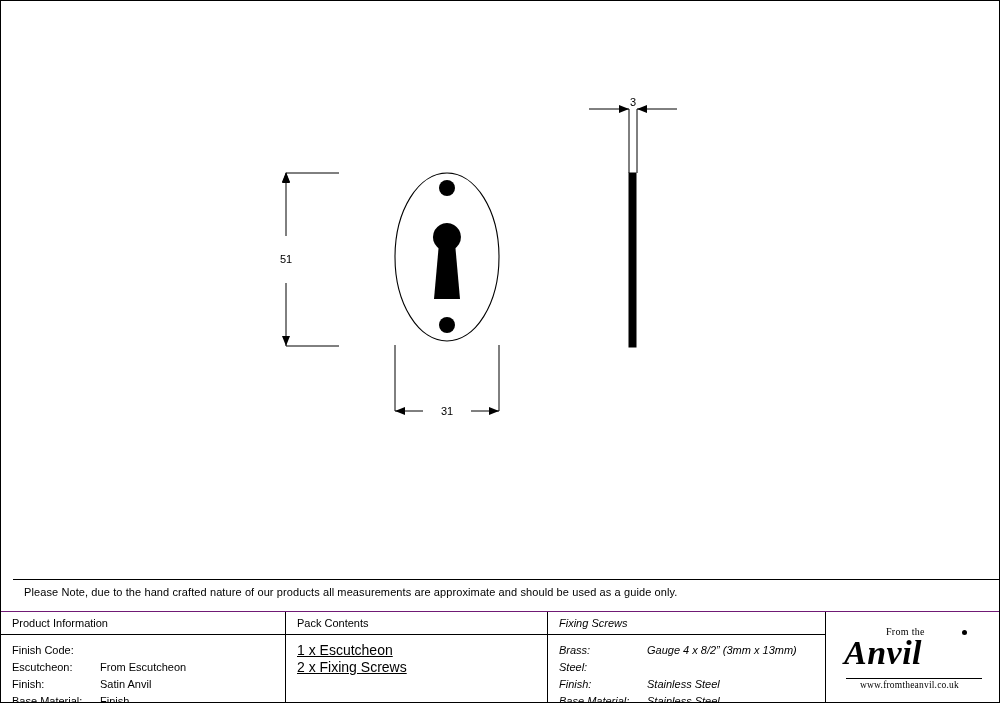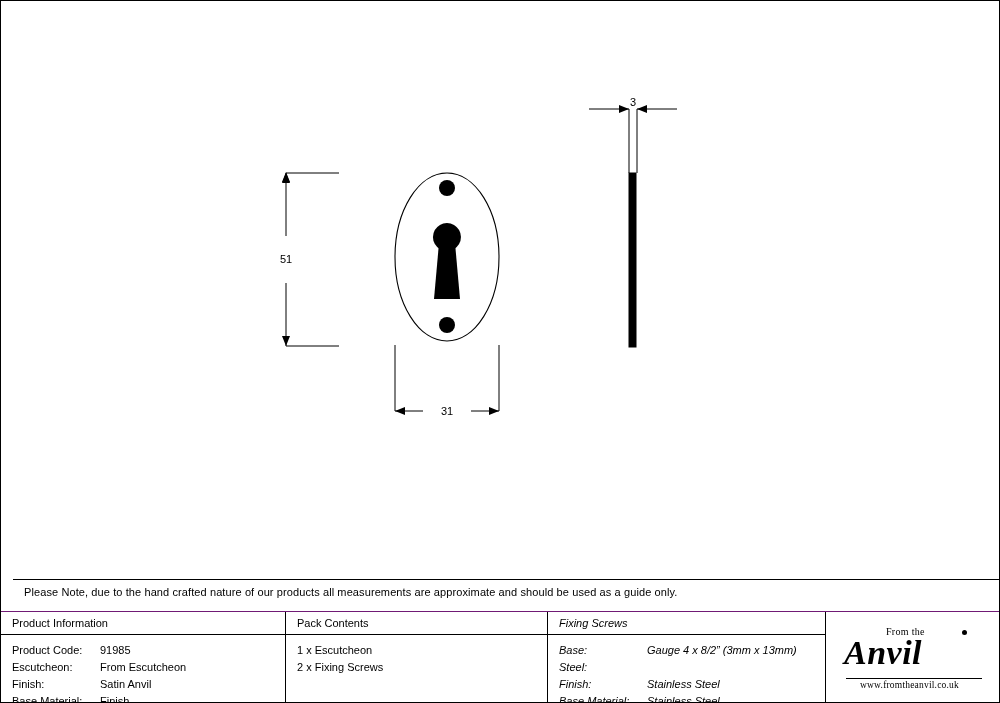--- a/index.html
+++ b/index.html
@@ -105,23 +105,24 @@
   .spec-value { flex: 1 1 auto; }
 
   #col-fixing .spec-label { width: 88px; flex: 0 0 88px; }
 
   .plain-list {
     position: absolute;
     left: 11px;
     top: 30px;
   }
   .plain-row {
-    font-size: 11px;
+    font-size: 14px;
     line-height: 17px;
     white-space: nowrap;
+    text-decoration: underline;
   }
 
   
   #logo-box {
     position: absolute;
     left: 0; top: 0;
     width: 174px;
     height: 97px;
   }
   #logo-inner {
@@ -241,22 +242,21 @@
     <div id="note-text">Please Note, due to the hand crafted nature of our products all measurements are approximate and should be used as a guide only.</div>
   </div>
 
   <div id="info-table">
 
     <div class="col" id="col-product">
       <div class="col-header">Product Information</div>
       <div class="header-rule"></div>
       <div class="spec-list">
         <div class="spec-row">
-          <div class="spec-label">Product Code:</div>
-          <div class="spec-value">91985</div>
+          <div class="spec-label">Finish Code:</div>
         </div>
         <div class="spec-row">
           <div class="spec-label">Escutcheon:</div>
           <div class="spec-value">From Escutcheon</div>
         </div>
         <div class="spec-row">
           <div class="spec-label">Finish:</div>
           <div class="spec-value">Satin Anvil</div>
         </div>
         <div class="spec-row">
@@ -273,21 +273,21 @@
         <div class="plain-row">1 x Escutcheon</div>
         <div class="plain-row">2 x Fixing Screws</div>
       </div>
     </div>
 
     <div class="col col-sep" id="col-fixing">
       <div class="col-header">Fixing Screws</div>
       <div class="header-rule"></div>
       <div class="spec-list">
         <div class="spec-row">
-          <div class="spec-label">Base:</div>
+          <div class="spec-label">Brass:</div>
           <div class="spec-value">Gauge 4 x 8/2” (3mm x 13mm)</div>
         </div>
         <div class="spec-row">
           <div class="spec-label">Steel:</div>
         </div>
         <div class="spec-row">
           <div class="spec-label">Finish:</div>
           <div class="spec-value">Stainless Steel</div>
         </div>
         <div class="spec-row">

